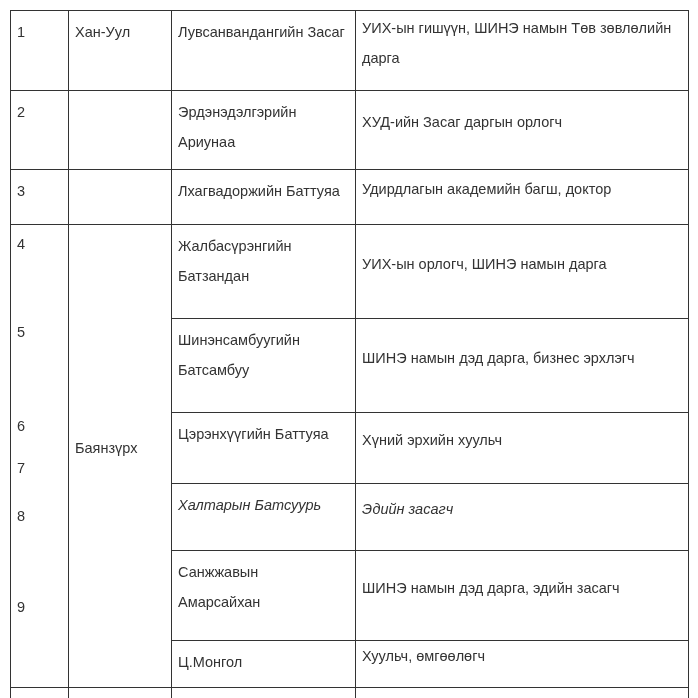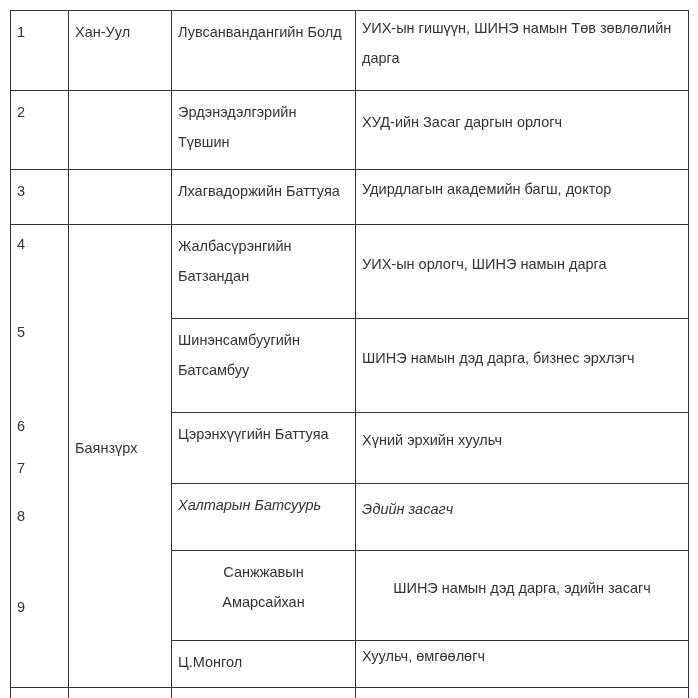--- a/index.html
+++ b/index.html
@@ -51,49 +51,49 @@
   .mnum-3 { top: 228px; }
   .mnum-4 { top: 276px; }
   .mnum-5 { top: 367px; }
   tr.r1 { height: 80px; }
   tr.r2 { height: 79px; }
   tr.r3 { height: 55px; }
   tr.r4 { height: 94px; }
   tr.r5 { height: 94px; padding-left: 29px; }
   tr.r6 { height: 71px; }
   tr.r7 { height: 67px; font-style: italic; }
-  tr.r8 { height: 90px; text-align: center; }
+  tr.r8 { height: 90px; }
   tr.r9 { height: 45px; }
   tr.r10 { height: 40px; }
 </style>
 </head>
 <body>
 
 <div class="page">
   <table class="members">
     <colgroup>
       <col class="c1">
         <col class="c2">
         <col class="c3">
         <col class="c4">
     </colgroup>
     <tbody>
 
       <tr class="r1">
         <td><p>1</p></td>
         <td><p>Хан-Уул</p></td>
-        <td><p>Лувсанвандангийн Болд</p></td>
+        <td><p>Лувсанвандангийн Засаг</p></td>
         <td class="mid"><p>УИХ-ын гишүүн, ШИНЭ намын Төв зөвлөлийн
 дарга</p></td>
       </tr>
       <tr class="r2">
         <td><p>2</p></td>
         <td></td>
         <td><p>Эрдэнэдэлгэрийн
-Түвшин</p></td>
+Ариунаа</p></td>
         <td class="mid"><p>ХУД-ийн Засаг даргын орлогч</p></td>
       </tr>
       <tr class="r3">
         <td><p>3</p></td>
         <td></td>
         <td><p>Лхагвадоржийн Баттуяа</p></td>
         <td class="mid"><p>Удирдлагын академийн багш, доктор</p></td>
       </tr>
 
       <tr class="r4">

